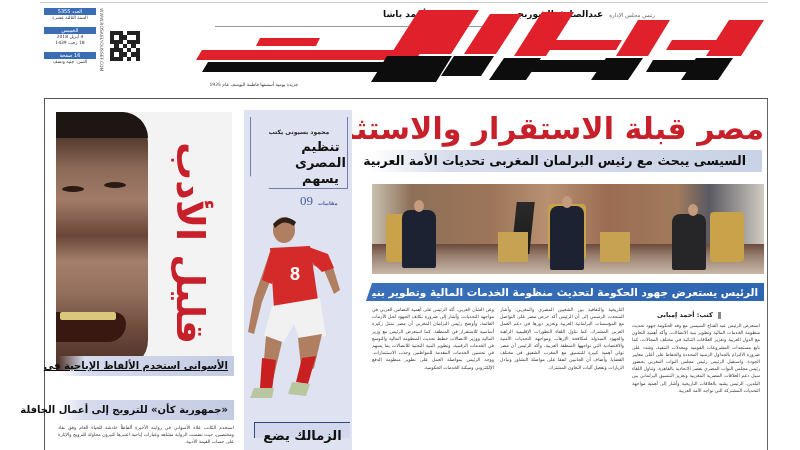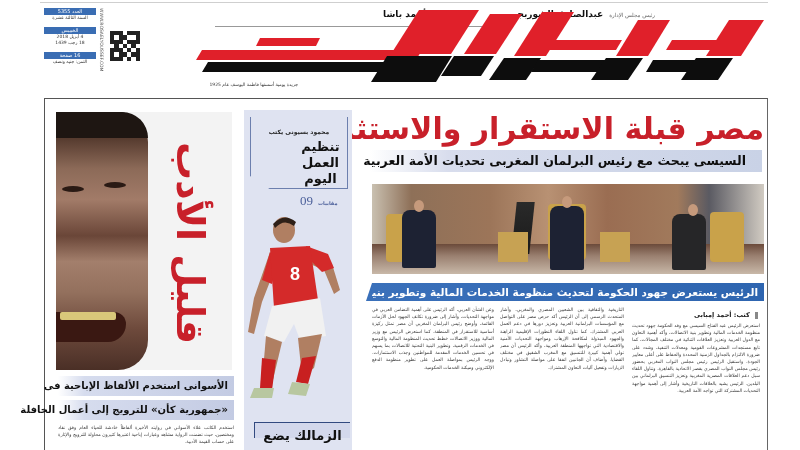--- a/index.html
+++ b/index.html
@@ -39,21 +39,21 @@
   .photo-main .carpet { position: absolute; left: 0; right: 0; bottom: 0; height: 30px; background: linear-gradient(180deg, #6b4a3a 0%, #9a8070 40%, #c8b8a8 100%); }
   .photo-main .flag { position: absolute; left: 142px; top: 18px; width: 18px; height: 52px; background: linear-gradient(180deg, #2a2a2a 0%, #1a1a1a 100%); transform: skewX(-6deg); }
   .photo-main .person { position: absolute; background: #1d2233; border-radius: 8px 8px 2px 2px; }
   .photo-main .head { position: absolute; width: 10px; height: 12px; border-radius: 50%; background: #c69a7c; }
   .photo-main .chair { position: absolute; background: #c9a24a; border-radius: 4px; }
   .photo-main .table { position: absolute; background: #c7a253; }
 
   .blue-band { position: absolute; left: 372px; top: 283px; width: 392px; height: 18px; background: linear-gradient(to left, #2e65b0 0%, #3a70ba 100%); direction: rtl; text-align: right; color: #fff; font-size: 10.5px; font-weight: bold; line-height: 18px; padding-right: 6px; white-space: nowrap; }
   .blue-band:after { content: ""; position: absolute; left: -6px; top: 0; border-right: 6px solid #3a70ba; border-top: 18px solid transparent; }
 
-  .byline { position: absolute; left: 688px; top: 311px; width: 70px; direction: rtl; text-align: right; font-size: 6.5px; font-weight: bold; color: #222; }
+  .byline { position: absolute; left: 651px; top: 311px; width: 70px; direction: rtl; text-align: right; font-size: 6.5px; font-weight: bold; color: #222; }
   .byline-mark { display: inline-block; width: 3px; height: 7px; background: #888; margin-left: 3px; vertical-align: middle; }
 
   .col { position: absolute; direction: rtl; text-align: justify; font-size: 4.6px; line-height: 7.2px; color: #3a3a3a; overflow: hidden; }
 
   
   .mid-panel { position: absolute; left: 244px; top: 110px; width: 108px; height: 340px; background: #dfe3f1; }
   .mid-box { position: absolute; left: 250px; top: 117px; width: 98px; height: 72px; border: 1px solid #6c7fae; border-top: none; clip-path: polygon(0 0, 100% 0, 100% 100%, 20% 100%, 0 82%); }
   .mid-author { position: absolute; left: 250px; top: 128px; width: 98px; direction: rtl; text-align: center; font-size: 6px; font-weight: bold; color: #222; }
   .mid-title { position: absolute; left: 250px; top: 139px; width: 98px; direction: rtl; text-align: center; font-size: 13px; font-weight: bold; line-height: 16px; color: #111; padding-left: 43px; }
   .mid-pages { position: absolute; left: 300px; top: 190px; direction: rtl; white-space: nowrap; }
@@ -213,21 +213,21 @@
 
   <div class="col" style="left:632px;top:322px;width:128px;height:128px;">استعرض الرئيس عبد الفتاح السيسي مع وفد الحكومة جهود تحديث منظومة الخدمات المالية وتطوير بنية الاتصالات، وأكد أهمية التعاون مع الدول العربية وتعزيز العلاقات الثنائية في مختلف المجالات، كما تابع مستجدات المشروعات القومية ومعدلات التنفيذ، وشدد على ضرورة الالتزام بالجداول الزمنية المحددة والحفاظ على أعلى معايير الجودة. واستقبل الرئيس رئيس مجلس النواب المغربي بحضور رئيس مجلس النواب المصري بقصر الاتحادية بالقاهرة، وتناول اللقاء سبل دعم العلاقات المصرية المغربية وتعزيز التنسيق البرلماني بين البلدين. الرئيس يشيد بالعلاقات التاريخية وأشار إلى أهمية مواجهة التحديات المشتركة التي تواجه الأمة العربية.</div>
   <div class="col" style="left:500px;top:306px;width:124px;height:144px;">التاريخية والثقافية بين الشعبين المصري والمغربي، وأشار المتحدث الرسمي إلى أن الرئيس أكد حرص مصر على التواصل مع المؤسسات البرلمانية العربية وتعزيز دورها في دعم العمل العربي المشترك. كما تناول اللقاء التطورات الإقليمية الراهنة والجهود المبذولة لمكافحة الإرهاب ومواجهة التحديات الأمنية والاقتصادية التي تواجهها المنطقة العربية، وأكد الرئيس أن مصر تولي أهمية كبيرة للتنسيق مع المغرب الشقيق في مختلف القضايا. وأضاف أن الجانبين اتفقا على مواصلة التشاور وتبادل الزيارات وتفعيل آليات التعاون المشترك.</div>
   <div class="col" style="left:372px;top:306px;width:122px;height:144px;">وعن الشأن العربي، أكد الرئيس على أهمية التضامن العربي في مواجهة التحديات، وأشار إلى ضرورة تكاتف الجهود لحل الأزمات القائمة، وأوضح رئيس البرلمان المغربي أن مصر تمثل ركيزة أساسية للاستقرار في المنطقة. كما استعرض الرئيس مع وزير المالية ووزير الاتصالات خطط تحديث المنظومة المالية والتوسع في الخدمات الرقمية، وتطوير البنية التحتية للاتصالات بما يسهم في تحسين الخدمات المقدمة للمواطنين وجذب الاستثمارات. ووجه الرئيس بمواصلة العمل على تطوير منظومة الدفع الإلكتروني وميكنة الخدمات الحكومية.</div>
 
   <div class="mid-panel"></div>
   <div class="mid-box"></div>
   <div class="mid-author">محمود بسيونى يكتب</div>
   <div class="mid-title">
     <div>تنظيم</div>
-    <div>العمل اليوم</div>
+    <div>المصرى يسهم</div>
   </div>
   <div class="mid-pages">
     <span class="lbl">مقابيات</span>
     <span class="num">09</span>
   </div>
 
   <svg class="player" viewBox="0 0 108 200">
 
     <ellipse cx="40" cy="22" rx="11" ry="13" fill="#b07f62"></ellipse>
     <path d="M29 16 Q40 4 52 14 L50 18 Q40 10 31 20 Z" fill="#2e2018"></path>
@@ -259,17 +259,17 @@
     <div class="face">
       <div class="hair"></div>
       <div class="eye" style="left:6px;top:74px;"></div>
       <div class="eye" style="left:48px;top:70px;"></div>
       <div class="mouth"></div>
       <div class="teeth"></div>
     </div>
   </div>
   <div class="left-head">قليل الأدب</div>
 
-  <div class="left-band" style="top:376px;width:176px;">الأسوانى استخدم الألفاظ الإباحية فى</div>
+  <div class="left-band" style="top:356px;width:176px;text-decoration:underline;">الأسوانى استخدم الألفاظ الإباحية فى</div>
   <div class="left-band" style="top:400px;width:176px;">«جمهورية كأن» للترويج إلى أعمال الخافلة</div>
   <div class="col" style="left:58px;top:424px;width:176px;height:26px;">استخدم الكاتب علاء الأسواني في روايته الأخيرة ألفاظاً خادشة للحياء العام وفق نقاد ومختصين، حيث تضمنت الرواية مشاهد وعبارات إباحية اعتبرها كثيرون محاولة للترويج والإثارة على حساب القيمة الأدبية.</div>
 
 </div>
 
 </body></html>

